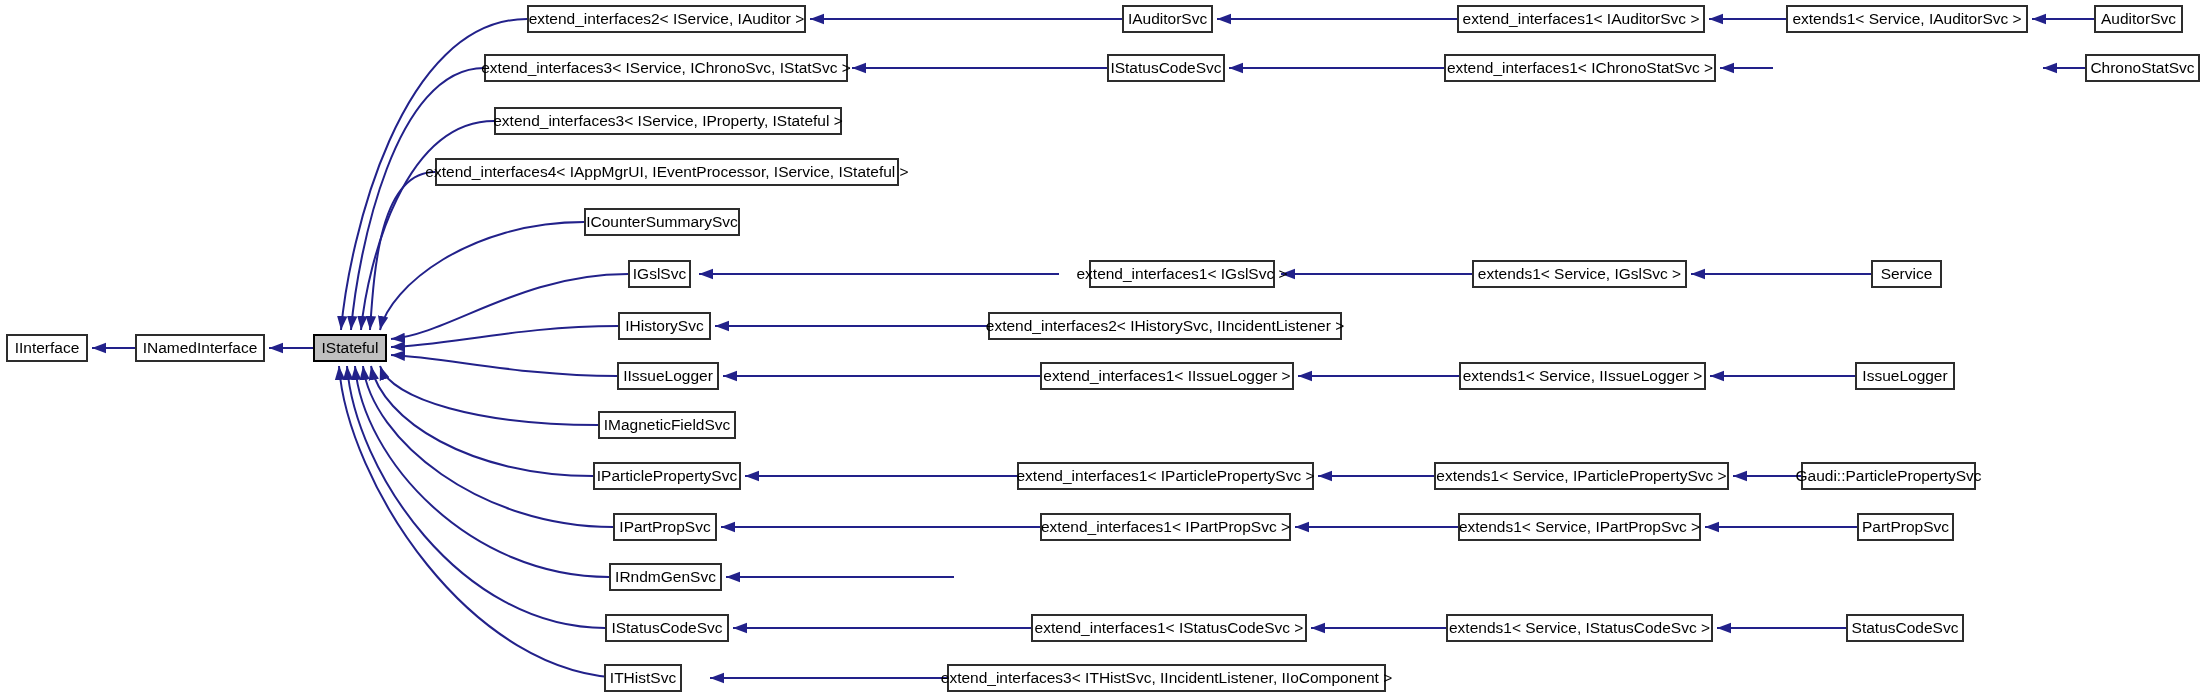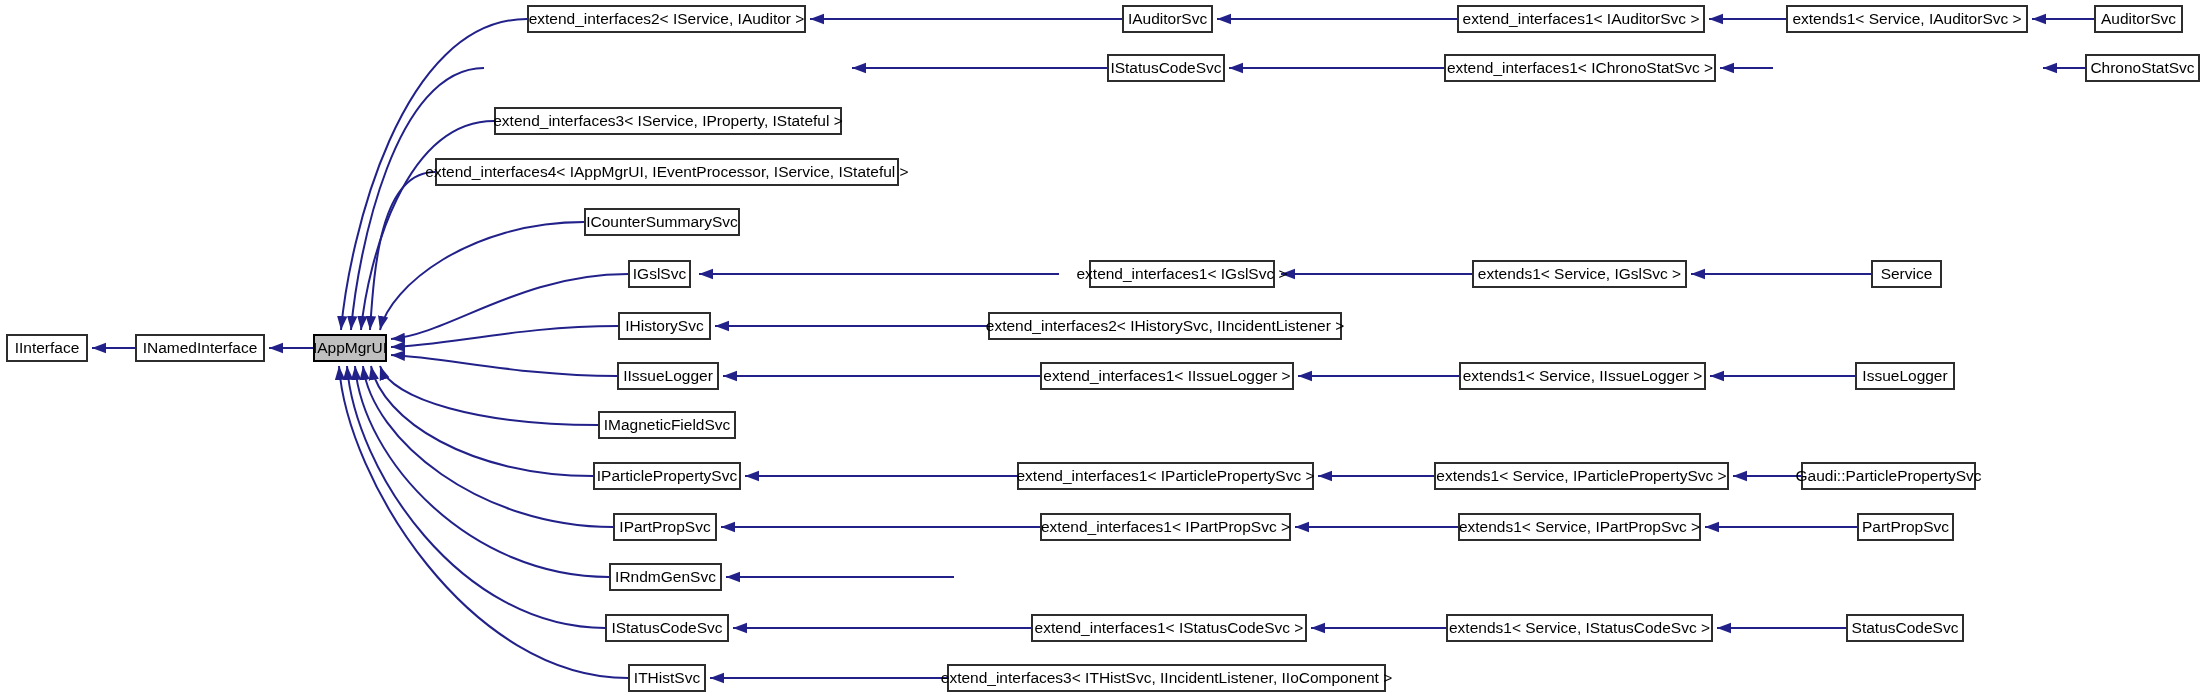--- a/index.html
+++ b/index.html
@@ -85,28 +85,29 @@
 
     <path class="edge" d="M1031,628 L733,628" marker-end="url(#arrow)"></path>
     <path class="edge" d="M1446,628 L1311,628" marker-end="url(#arrow)"></path>
     <path class="edge" d="M1846,628 L1717,628" marker-end="url(#arrow)"></path>
 
     <path class="edge" d="M947,678 L710,678" marker-end="url(#arrow)"></path>
   </svg>
 
   <div class="node" style="left:6px;top:334px;width:82px">IInterface</div>
   <div class="node" style="left:135px;top:334px;width:130px">INamedInterface</div>
-  <div class="node highlight" style="left:313px;top:334px;width:74px">IAppMgrUI</div>
+  <div class="node highlight" style="left:313px;top:334px;width:74px">IStateful</div>
 
   <div class="node" style="left:527px;top:5px;width:279px">extend_interfaces2&lt; IService, IAuditor &gt;</div>
   <div class="node" style="left:1122px;top:5px;width:91px">IAuditorSvc</div>
   <div class="node" style="left:1457px;top:5px;width:248px">extend_interfaces1&lt; IAuditorSvc &gt;</div>
   <div class="node" style="left:1786px;top:5px;width:242px">extends1&lt; Service, IAuditorSvc &gt;</div>
   <div class="node" style="left:2094px;top:5px;width:89px">AuditorSvc</div>
 
+  <div class="node" style="left:484px;top:54px;width:364px">extend_interfaces3&lt; IService, IChronoSvc, IStatSvc &gt;</div>
   <div class="node" style="left:1107px;top:54px;width:118px">IStatusCodeSvc</div>
   <div class="node" style="left:1444px;top:54px;width:272px">extend_interfaces1&lt; IChronoStatSvc &gt;</div>
   <div class="node" style="left:2085px;top:54px;width:115px">ChronoStatSvc</div>
 
   <div class="node" style="left:494px;top:107px;width:348px">extend_interfaces3&lt; IService, IProperty, IStateful &gt;</div>
 
   <div class="node" style="left:435px;top:158px;width:464px">extend_interfaces4&lt; IAppMgrUI, IEventProcessor, IService, IStateful &gt;</div>
 
   <div class="node" style="left:584px;top:208px;width:156px">ICounterSummarySvc</div>
 
@@ -135,16 +136,16 @@
   <div class="node" style="left:1458px;top:513px;width:243px">extends1&lt; Service, IPartPropSvc &gt;</div>
   <div class="node" style="left:1857px;top:513px;width:97px">PartPropSvc</div>
 
   <div class="node" style="left:609px;top:563px;width:113px">IRndmGenSvc</div>
 
   <div class="node" style="left:605px;top:614px;width:124px">IStatusCodeSvc</div>
   <div class="node" style="left:1031px;top:614px;width:276px">extend_interfaces1&lt; IStatusCodeSvc &gt;</div>
   <div class="node" style="left:1446px;top:614px;width:267px">extends1&lt; Service, IStatusCodeSvc &gt;</div>
   <div class="node" style="left:1846px;top:614px;width:118px">StatusCodeSvc</div>
 
-  <div class="node" style="left:628px;top:664px;width:78px">ITHistSvc</div>
+  <div class="node" style="left:604px;top:664px;width:78px">ITHistSvc</div>
   <div class="node" style="left:947px;top:664px;width:439px">extend_interfaces3&lt; ITHistSvc, IIncidentListener, IIoComponent &gt;</div>
 
 </div>
 
 </body></html>

